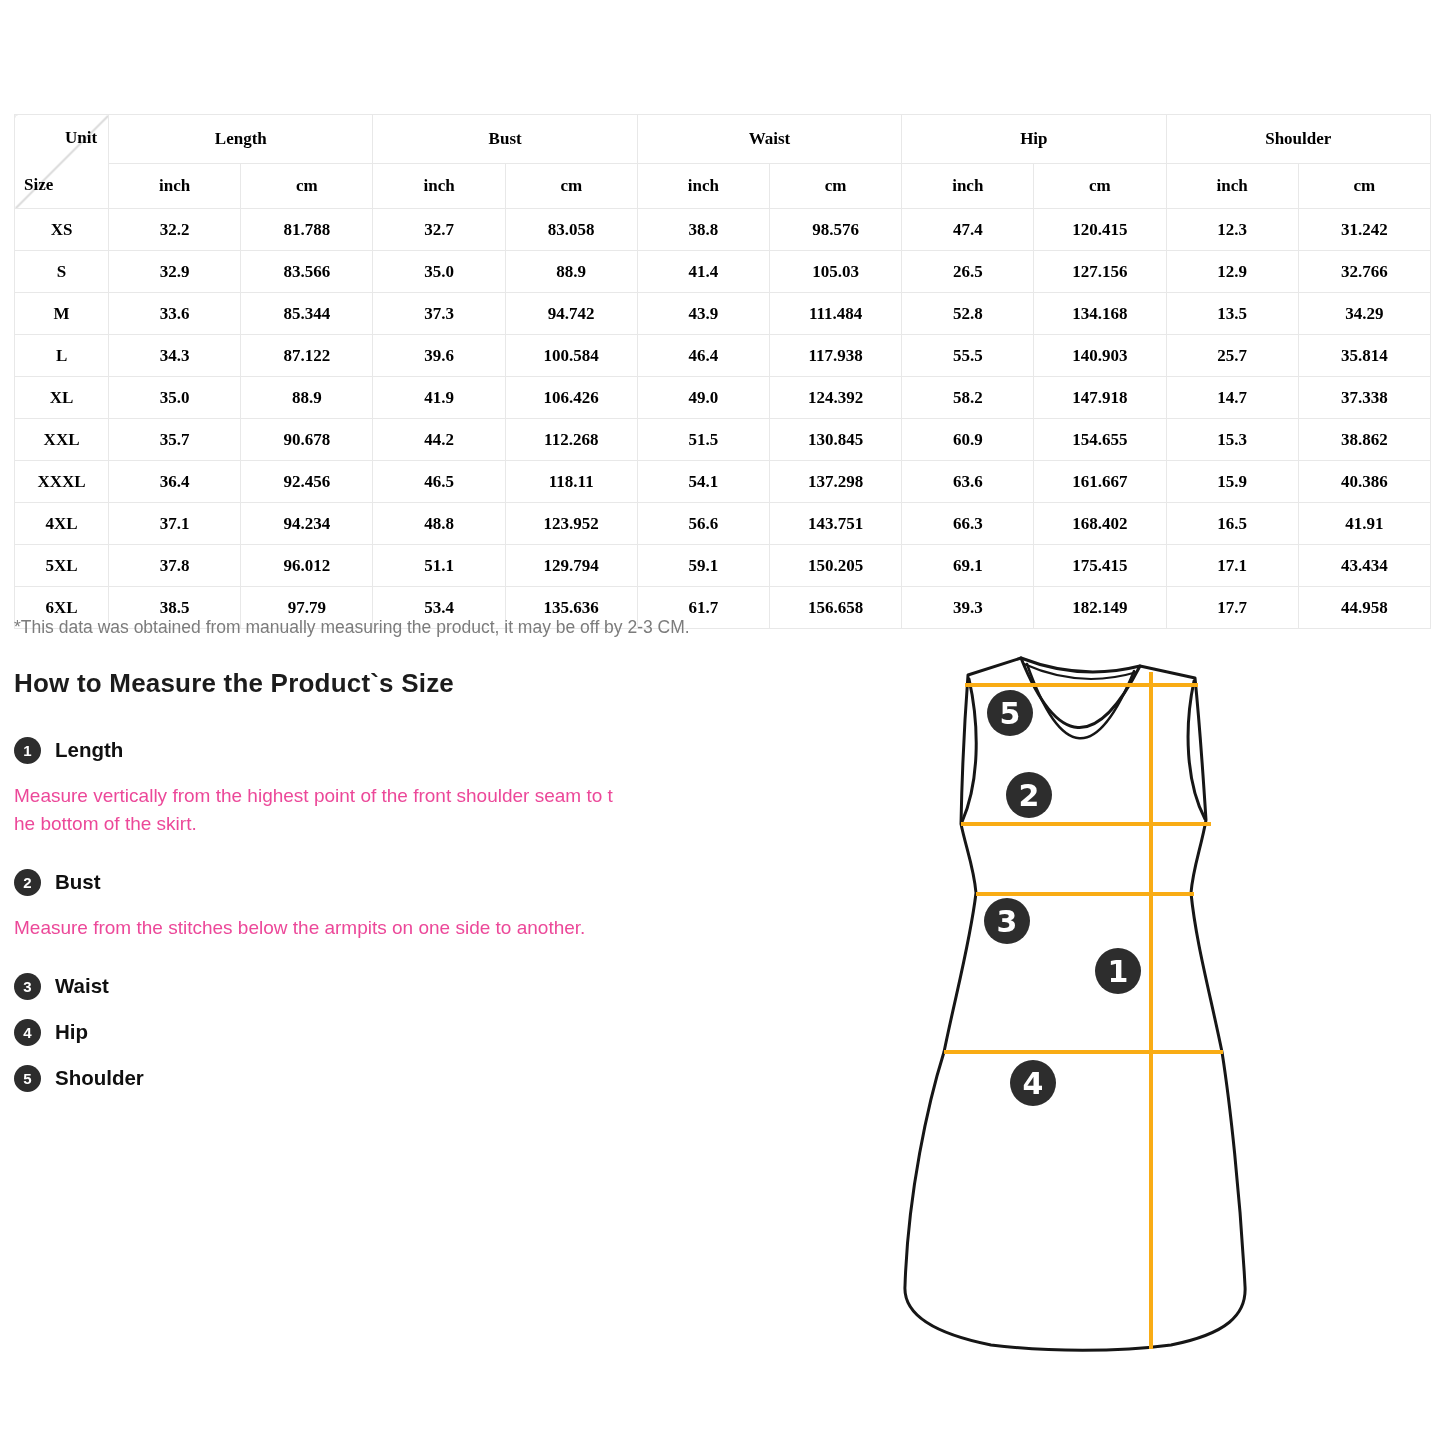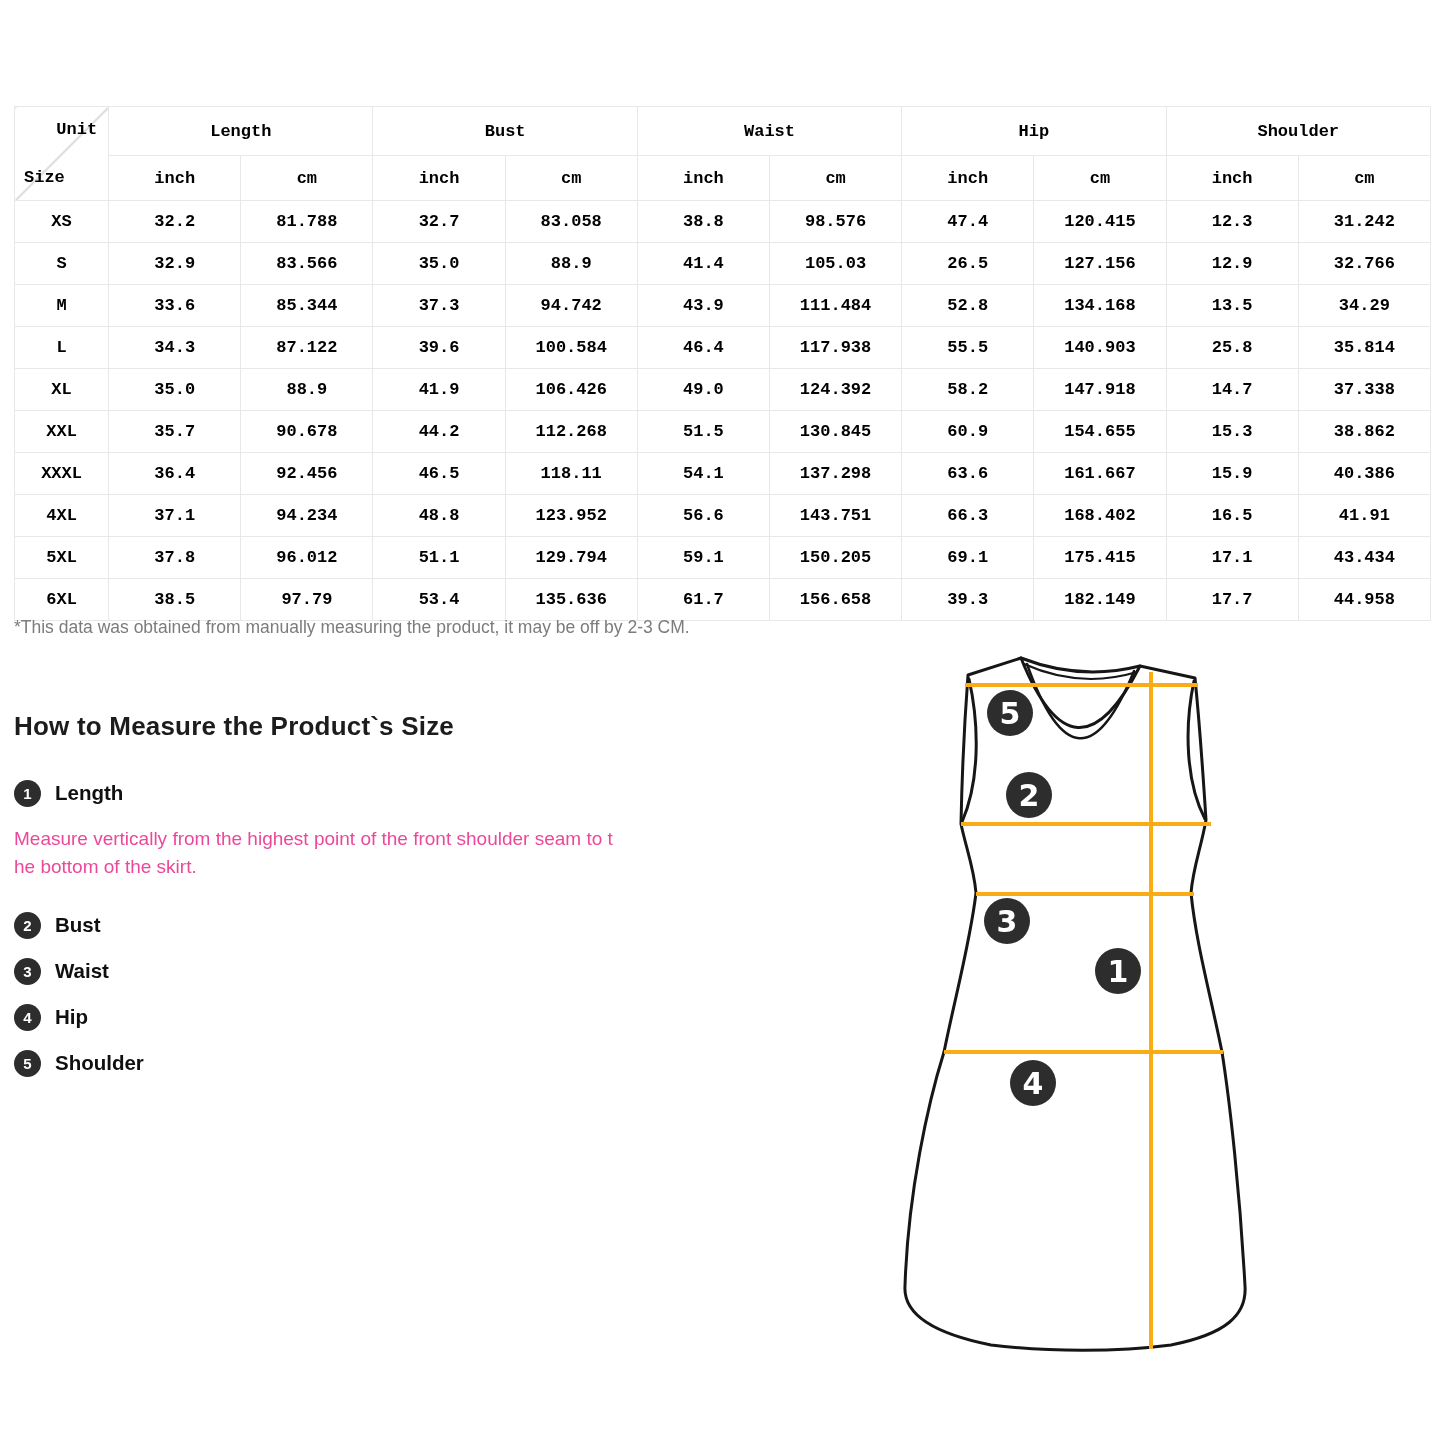--- a/index.html
+++ b/index.html
@@ -1,40 +1,40 @@
 <!DOCTYPE html>
 <html><head>
 <meta charset="utf-8">
 <style>
   html,body{margin:0;padding:0;background:#fff;}
   .page{position:relative;width:1445px;height:1445px;background:#fff;overflow:hidden;
         font-family:"Liberation Sans",sans-serif;color:#000;}
 
   
-  table.size-table{position:absolute;left:14px;top:106px;width:1417px;
+  table.size-table{position:absolute;left:14px;top:114px;width:1417px;
     border-collapse:collapse;table-layout:fixed;
-    font-family:Liberation Mono, monospace;font-size:17px;font-weight:bold;}
+    font-family:Liberation Serif, serif;font-size:17px;font-weight:bold;}
   .size-table th,.size-table td{border:1px solid #e8e8e8;text-align:center;
     vertical-align:middle;padding:0;font-weight:bold;color:#000;background:#fff;}
   .size-table thead tr.group-row th{height:48px;}
   .size-table thead tr.unit-row th{height:44px;text-align:center;}
   .size-table tbody tr td,.size-table tbody tr th{height:41px;}
 
   th.corner{position:relative;
     background-image:linear-gradient(to bottom right,
       transparent calc(50% - 1px), #dcdcdc calc(50% - 1px),
       #dcdcdc calc(50% + 1px), transparent calc(50% + 1px));}
   th.corner .unit{position:absolute;top:13px;right:11px;}
   th.corner .size{position:absolute;bottom:13px;left:9px;}
 
   .footnote{position:absolute;left:14px;top:617px;margin:0;
     font-size:17.5px;font-weight:400;color:#7c7c7c;}
 
   
-  .howto{position:absolute;left:14px;top:666px;width:624px;margin-top:43px;}
+  .howto{position:absolute;left:14px;top:666px;width:624px;}
   .howto h2{margin:0 0 36px 0;font-size:26px;line-height:34px;
     font-weight:700;color:#1c1c1c;letter-spacing:.2px;}
   .m-head{display:flex;align-items:center;gap:14px;margin:0 0 18px 0;height:28px;}
   .m-badge{flex:0 0 27px;width:27px;height:27px;border-radius:50%;
     display:flex;align-items:center;justify-content:center;
     color:#fff;font-size:15px;font-weight:700;}
   .m-title{font-size:20.5px;font-weight:700;color:#101010;}
   .m-desc{width:600px;margin:0 0 30px 0;font-size:19px;line-height:28px;
     font-weight:400;color:#ec4899;word-break:break-all;}
 
@@ -131,21 +131,21 @@
         <tr>
           <th>L</th>
           <td>34.3</td>
           <td>87.122</td>
           <td>39.6</td>
           <td>100.584</td>
           <td>46.4</td>
           <td>117.938</td>
           <td>55.5</td>
           <td>140.903</td>
-          <td>25.8</td>
+          <td>25.7</td>
           <td>35.814</td>
         </tr>
         <tr>
           <th>XL</th>
           <td>35.0</td>
           <td>88.9</td>
           <td>41.9</td>
           <td>106.426</td>
           <td>49.0</td>
           <td>124.392</td>
@@ -232,20 +232,21 @@
             <span class="m-badge" style="background: rgb(45, 45, 45);">1</span>
             <span class="m-title">Length</span>
           </div>
           <p class="m-desc">Measure vertically from the highest point of the front shoulder seam to the bottom of the skirt.</p>
         </div>
         <div>
           <div class="m-head">
             <span class="m-badge" style="background: rgb(45, 45, 45);">2</span>
             <span class="m-title">Bust</span>
           </div>
+          <p class="m-desc">Measure from the stitches below the armpits on one side to another.</p>
         </div>
         <div>
           <div class="m-head">
             <span class="m-badge" style="background: rgb(45, 45, 45);">3</span>
             <span class="m-title">Waist</span>
           </div>
         </div>
         <div>
           <div class="m-head">
             <span class="m-badge" style="background: rgb(45, 45, 45);">4</span>

